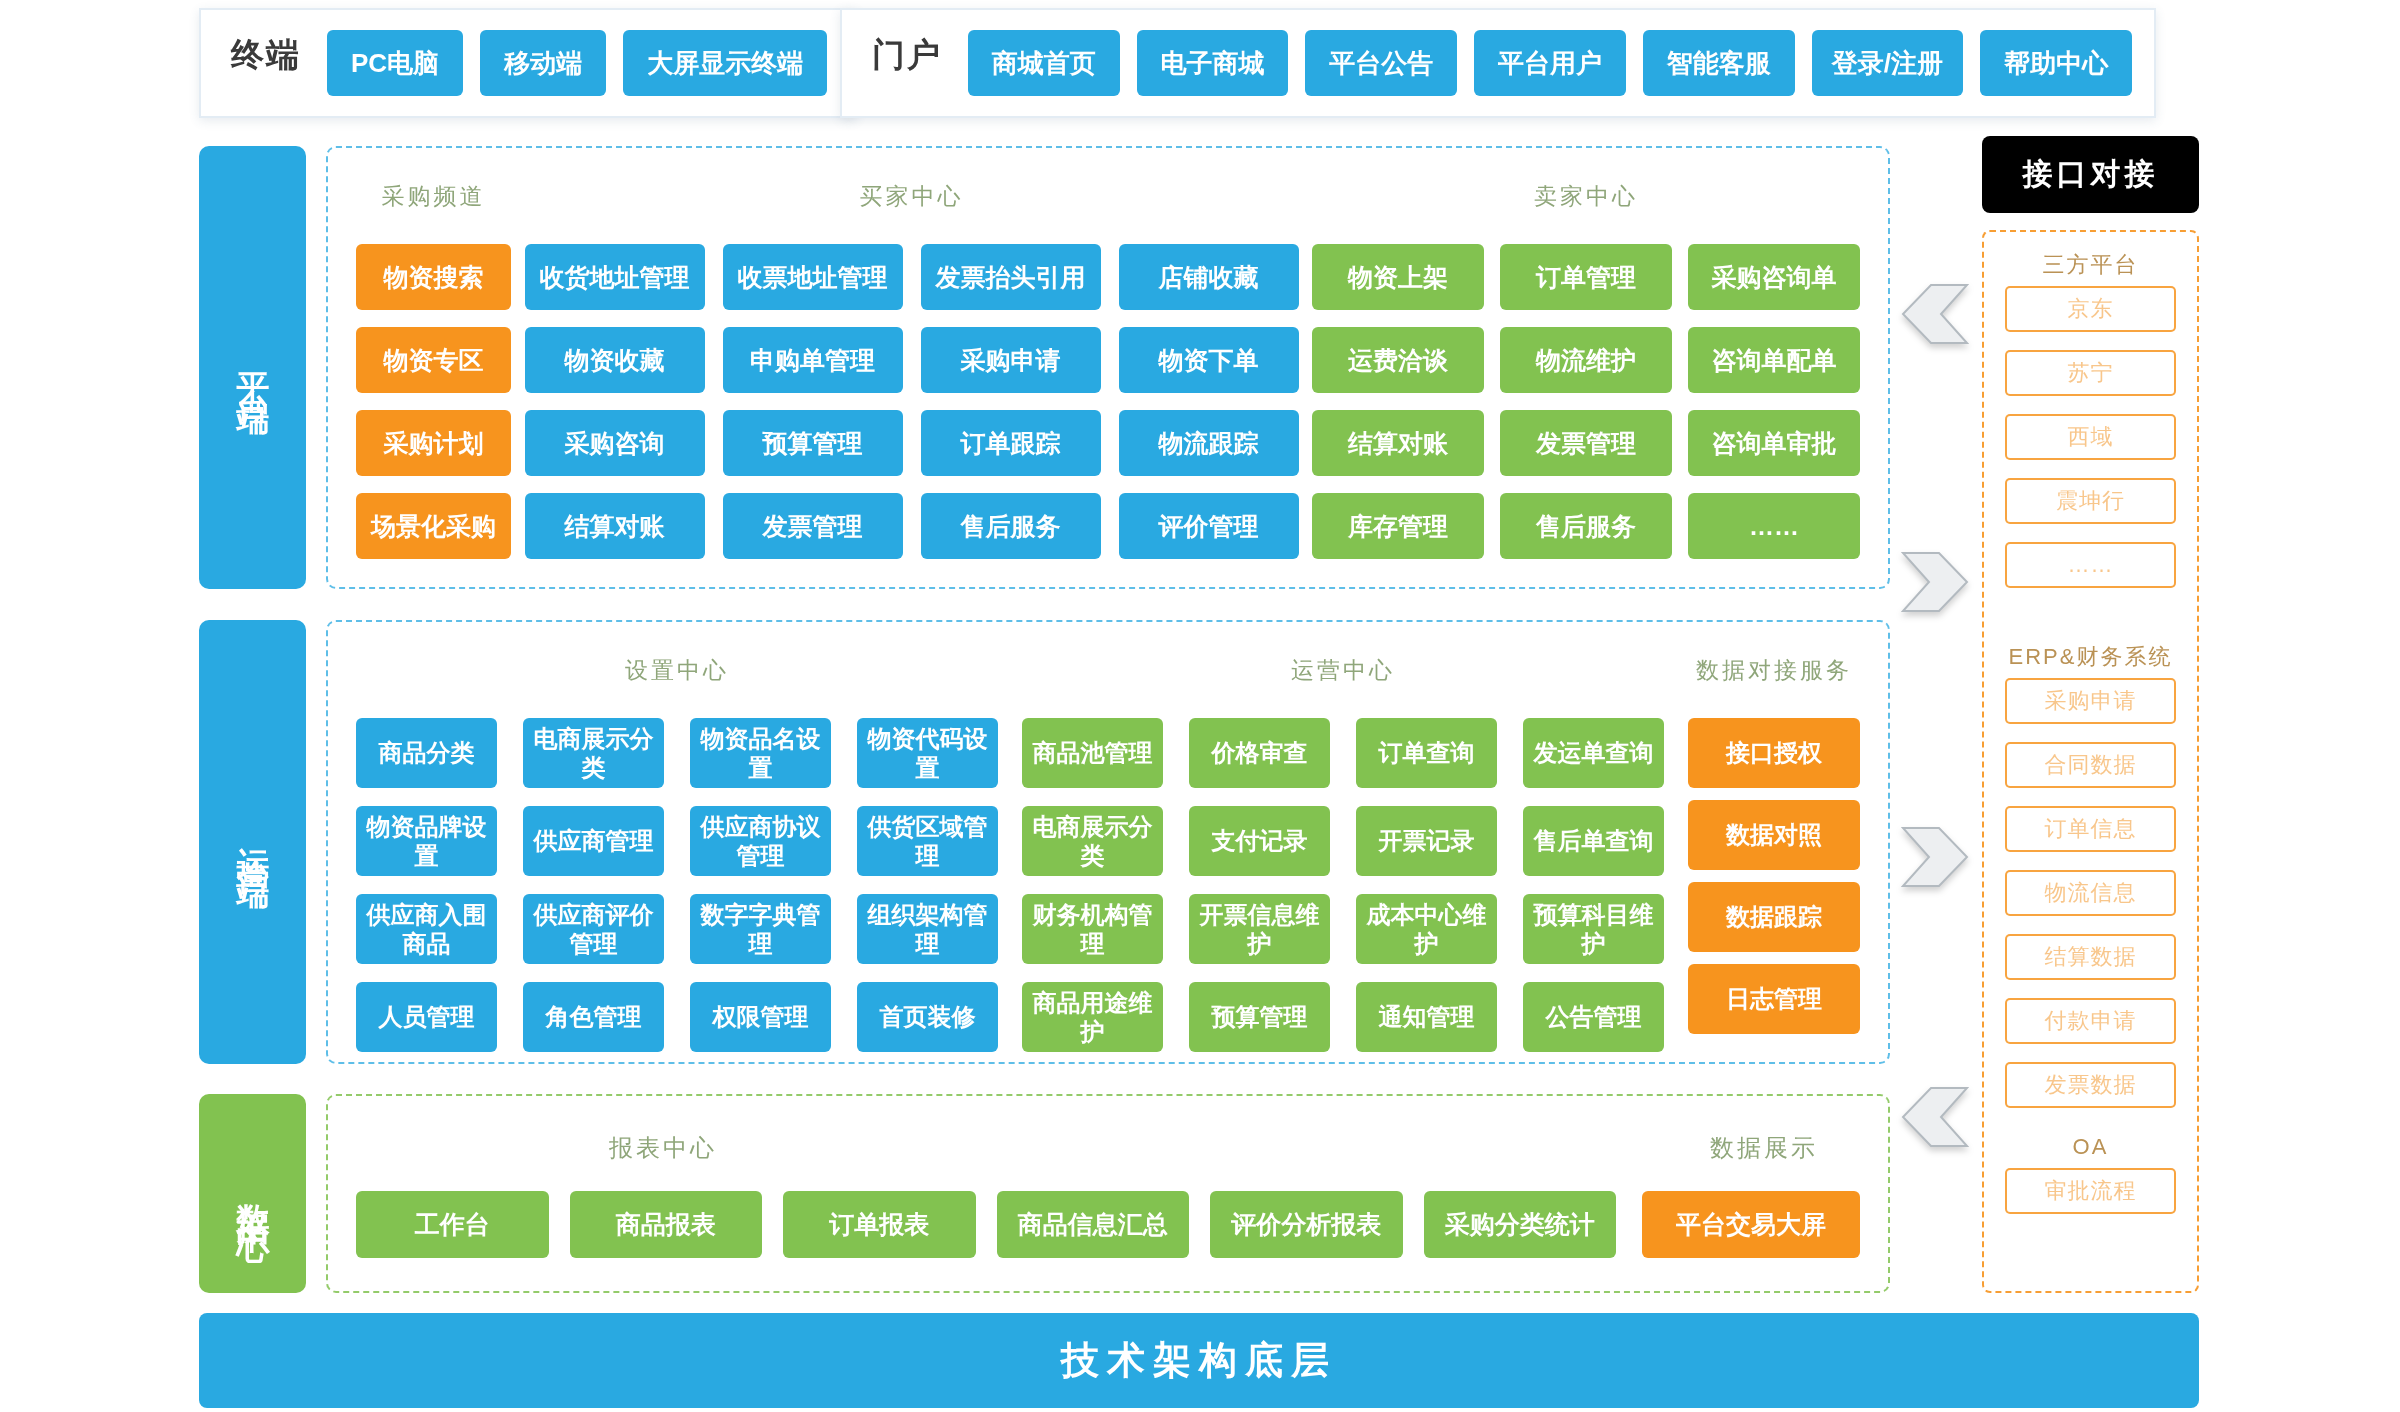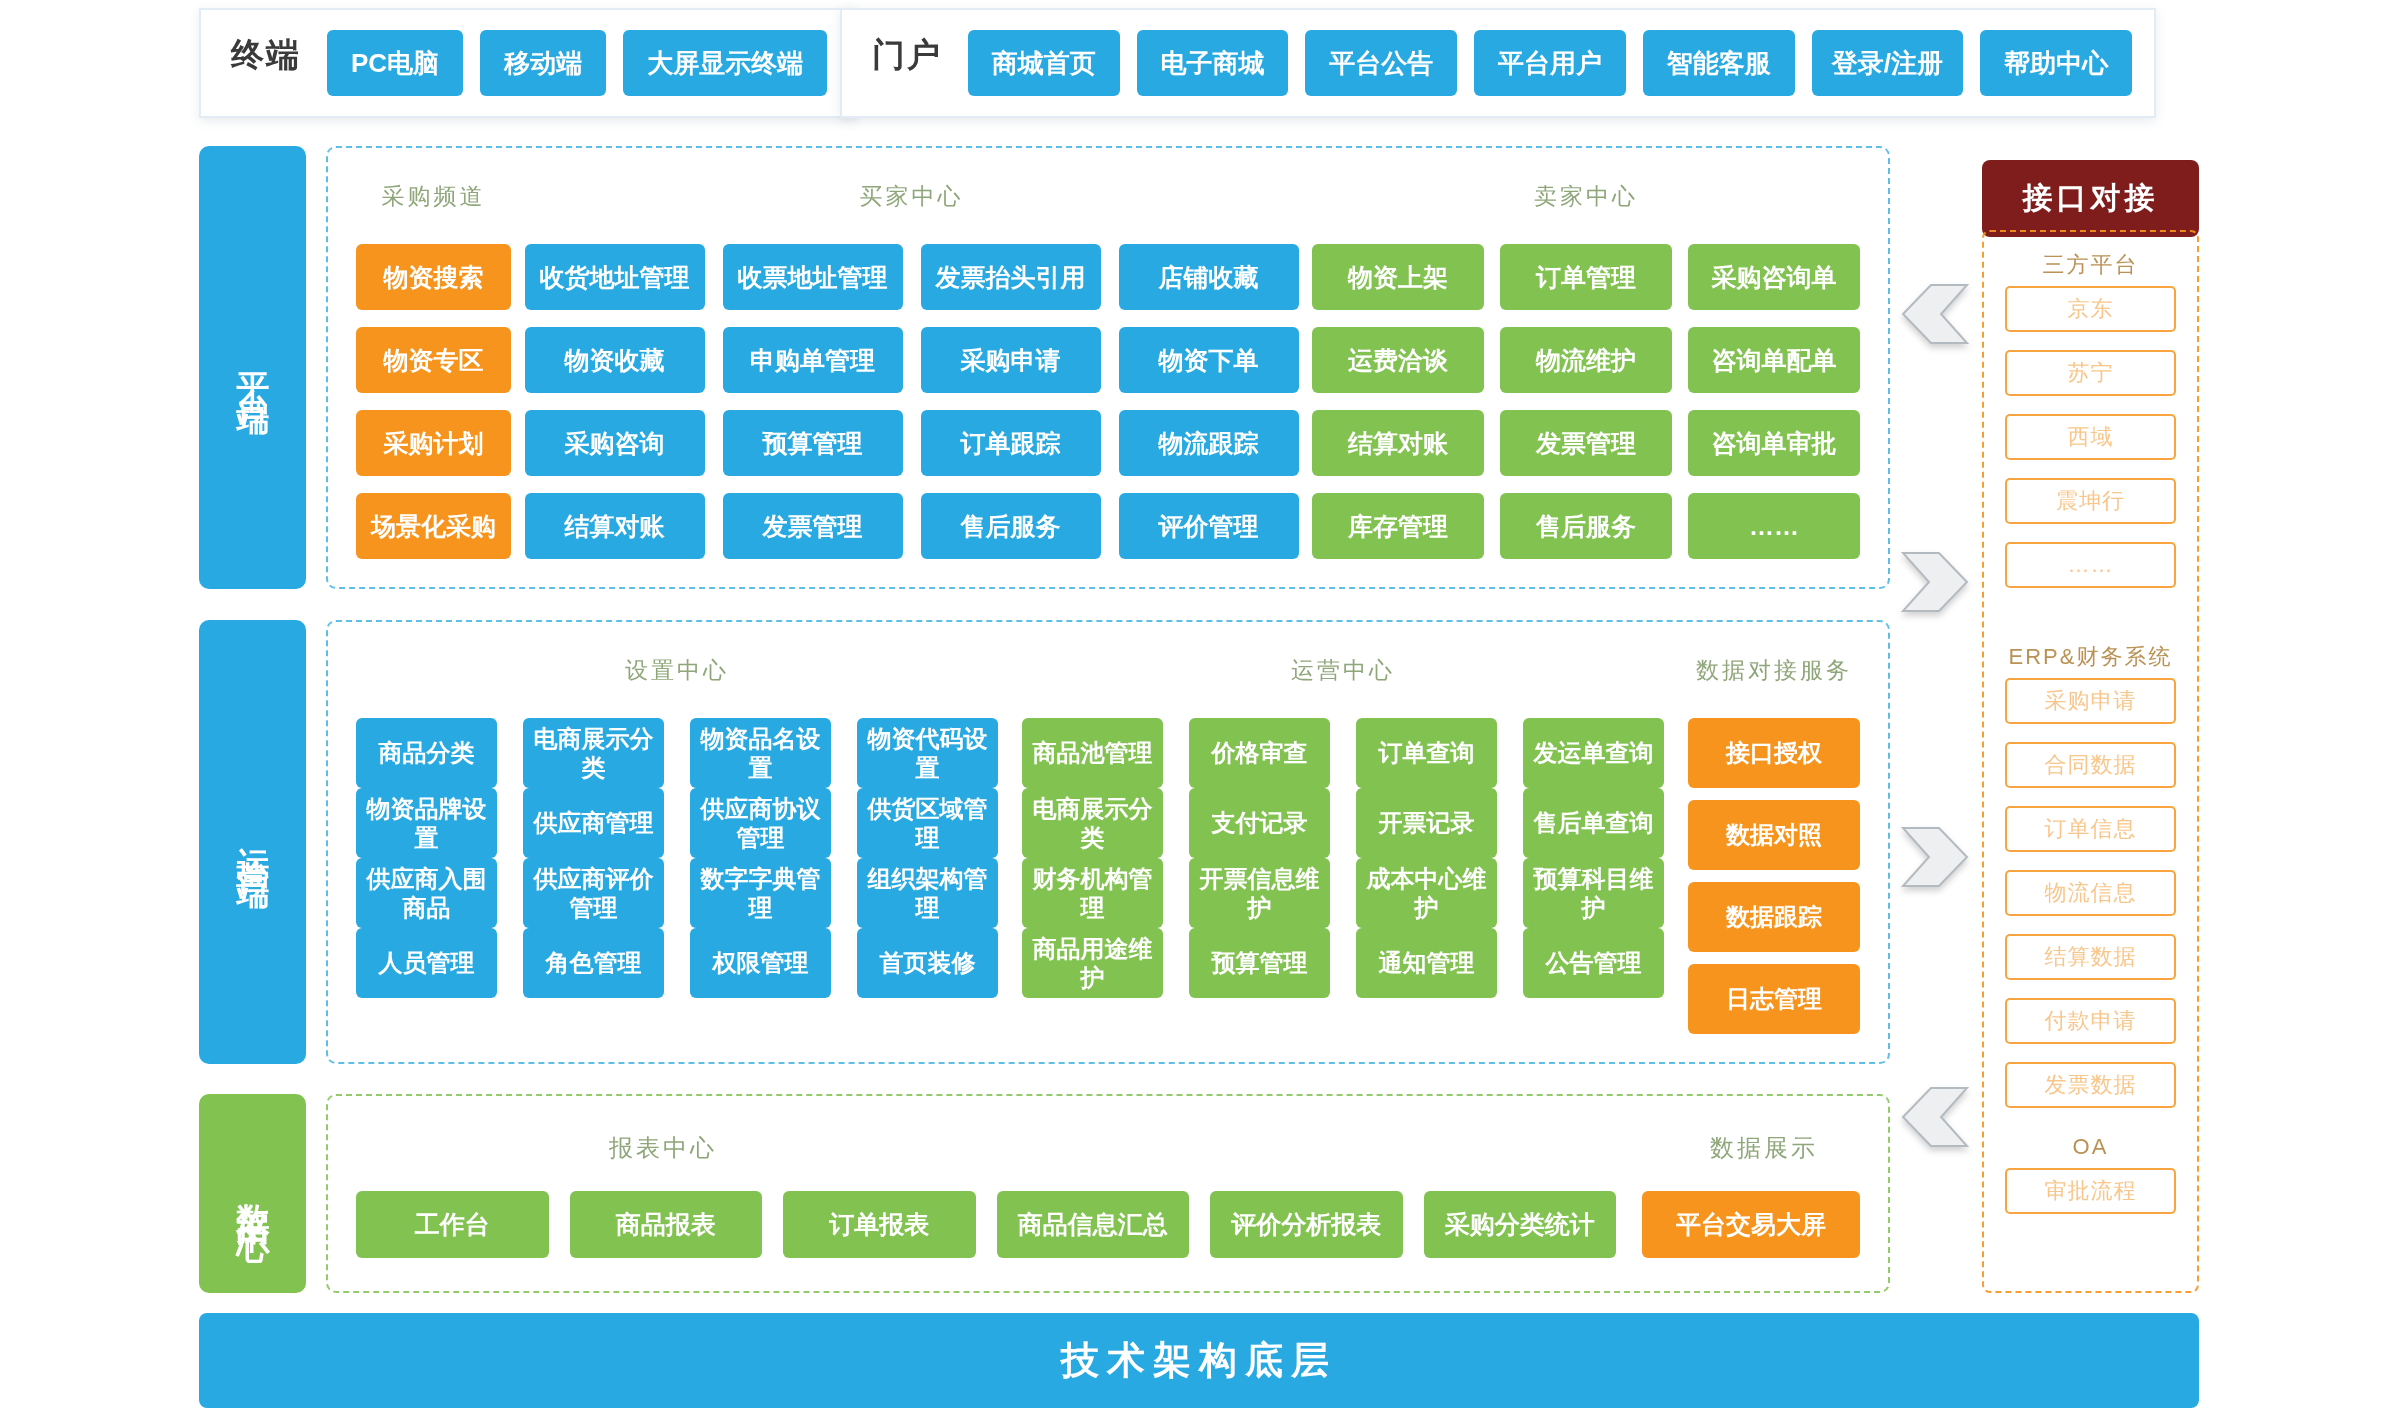--- a/index.html
+++ b/index.html
@@ -39,41 +39,41 @@
   .group { display:flex; flex-direction:column; }
   .group-header { height:96px; display:flex; align-items:center; justify-content:center;
                   color:#8FA67A; font-size:23px; letter-spacing:3px; white-space:nowrap; }
 
   .grid { display:grid; align-content:start; }
   .cols-1 { grid-template-columns:1fr; }
   .cols-3 { grid-template-columns:repeat(3,1fr); }
   .cols-4 { grid-template-columns:repeat(4,1fr); }
   .rows-66 { grid-auto-rows:66px; gap:17px 18px; }
   .rows-66.tight { gap:17px 16px; }
-  .rows-70 { grid-auto-rows:70px; gap:0 26px; }
+  .rows-70 { grid-auto-rows:70px; gap:18px 26px; }
   .rows-70.cols-1 { gap:12px; }
 
   .btn { display:flex; align-items:center; justify-content:center; text-align:center; color:#fff; font-weight:bold;
          border-radius:6px; font-size:25px; line-height:1.22; padding:0 6px; }
   .btn.blue { background:#29A9E1; }
   .btn.green { background:#82C250; }
   .btn.orange { background:#F7941E; }
   .rows-70 > .btn { font-size:24px; }
 
   
   .data-header { position:absolute; top:36px; transform:translateX(-50%); color:#8FA67A; font-size:24px; letter-spacing:3px; white-space:nowrap; }
   #report-header { left:335px; }
   #display-header { left:1436px; }
   .data-row { position:absolute; left:28px; right:28px; top:95px; height:67px; display:flex; }
   .data-row-grid { flex:1; display:flex; gap:21px; margin-right:26px; }
   .data-row-grid .btn { flex:1; }
   #display-btn { width:218px; }
 
   
-  .if-title { position:absolute; left:1982px; top:160px; width:217px; height:77px; background:#7f1d1d; color:#fff;
+  .if-title { position:absolute; left:1982px; top:136px; width:217px; height:77px; background:#000000; color:#fff;
               font-size:30px; font-weight:bold; letter-spacing:4px; border-radius:8px;
               display:flex; align-items:center; justify-content:center; }
   .if-box { position:absolute; left:1982px; top:230px; width:217px; height:1063px; border:2px dashed rgba(247,148,30,.9);
             border-radius:8px; padding-top:12px; display:flex; flex-direction:column; align-items:center; }
   .if-header { height:42px; display:flex; align-items:center; justify-content:center; color:#BA9255;
                font-size:22px; letter-spacing:2px; white-space:nowrap; }
   .if-header.mt-erp { margin-top:30px; }
   .if-header.mt-oa { }
   .if-items { display:flex; flex-direction:column; align-items:center; }
   .if-item { width:171px; height:46px; margin-bottom:18px; border:2px solid rgba(247,148,30,.85); border-radius:5px;

